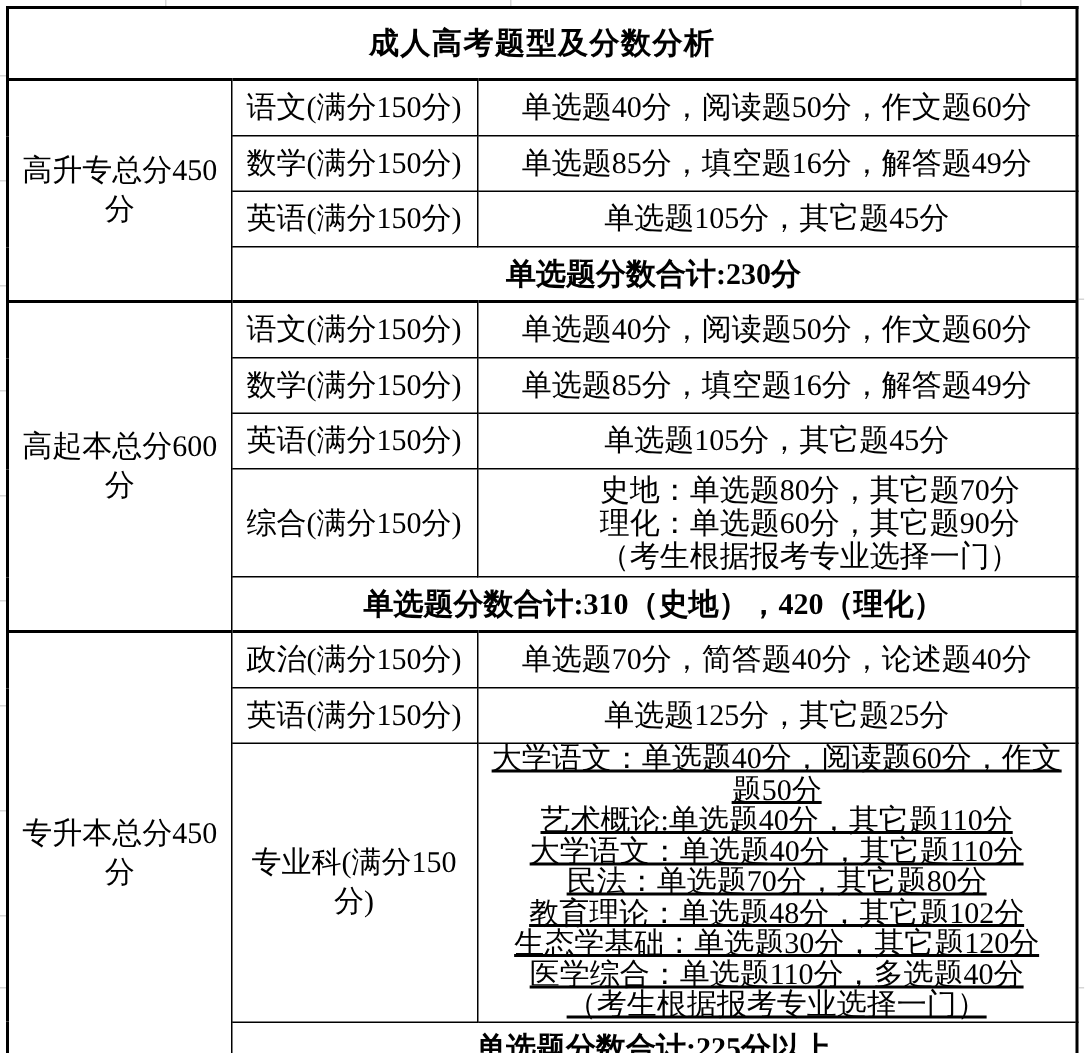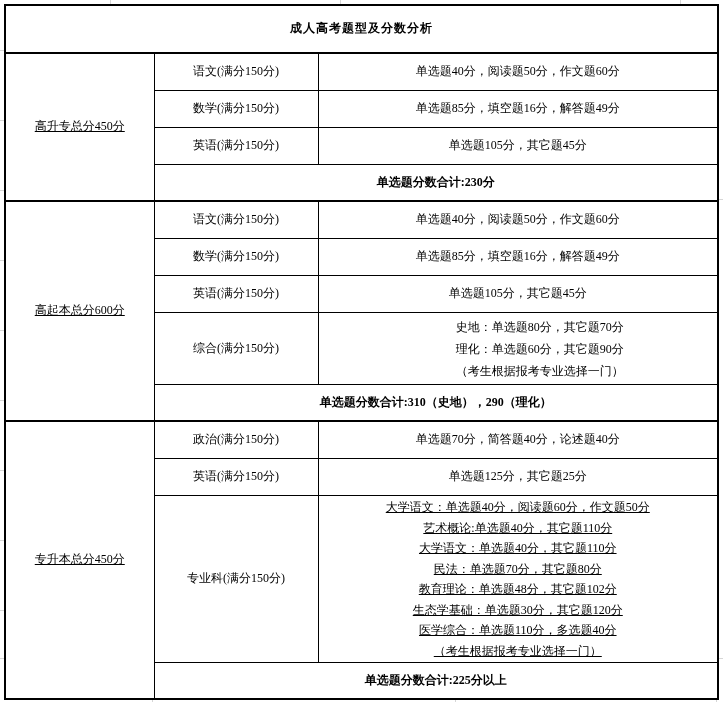--- a/index.html
+++ b/index.html
@@ -31,37 +31,36 @@
     width: 713px;
     border-collapse: collapse;
     table-layout: fixed;
     background: #ffffff;
   }
   table.score-table td {
     border: 1px solid #000000;
     text-align: center;
     vertical-align: middle;
     padding: 0 2px;
-    font-size: 12px;
+    font-size: 20px;
     line-height: 1.3;
     overflow: hidden;
   }
   table.score-table {
     border: 2px solid #000000;
   }
   td.title-cell {
     height: 46px;
     font-size: 21px;
     font-weight: bold;
     letter-spacing: 1px;
     border-bottom-width: 2px;
   }
   td.label-cell {
     font-size: 16px;
-    text-decoration: underline;
   }
   td.subject-cell {
     font-size: 16px;
   }
   td.detail-cell {
     font-size: 16px;
   }
   td.summary-cell {
     font-size: 17px;
     font-weight: bold;
@@ -143,21 +142,21 @@
     </tr>
     <tr class="row-zonghe">
       <td class="subject-cell">综合(满分150分)</td>
       <td class="detail-cell">
         <div class="line">史地：单选题80分，其它题70分</div>
         <div class="line">理化：单选题60分，其它题90分</div>
         <div class="line">（考生根据报考专业选择一门）</div>
       </td>
     </tr>
     <tr class="row-summary">
-      <td colspan="2" class="summary-cell">单选题分数合计:310（史地），290（理化）</td>
+      <td colspan="2" class="summary-cell">单选题分数合计:310（史地），420（理化）</td>
     </tr>
 
     <tr class="row-normal section-start">
       <td rowspan="4" class="label-cell">专升本总分450分</td>
       <td class="subject-cell">政治(满分150分)</td>
       <td class="detail-cell">单选题70分，简答题40分，论述题40分</td>
     </tr>
     <tr class="row-normal">
       <td class="subject-cell">英语(满分150分)</td>
       <td class="detail-cell">单选题125分，其它题25分</td>

